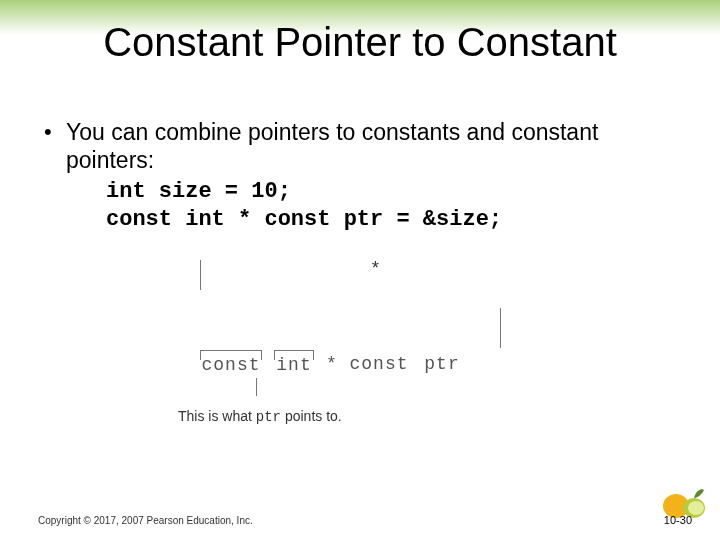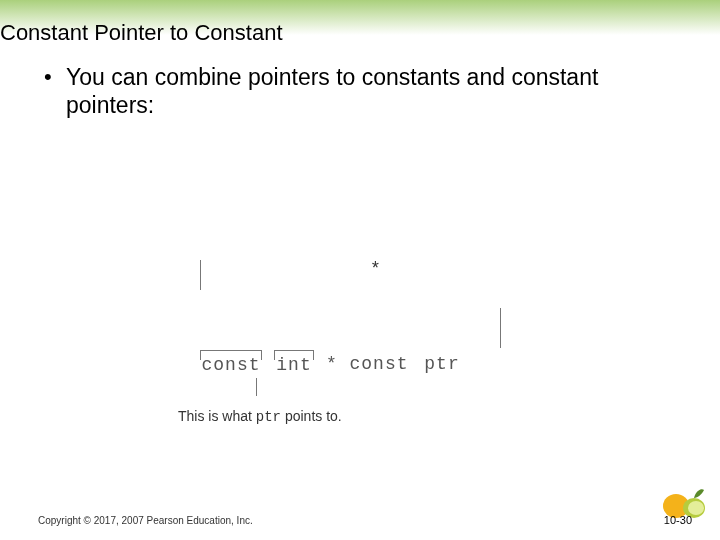--- a/index.html
+++ b/index.html
@@ -12,41 +12,43 @@
     overflow: hidden;
   }
   .slide {
     position: relative;
     width: 720px;
     height: 540px;
     box-sizing: border-box;
     background: linear-gradient(to bottom, #aad07c 0%, #ffffff 35px, #ffffff 100%);
   }
   .title {
-    font-size: 22px;
+    text-align: center;
+    font-size: 40px;
     font-weight: normal;
     color: #000;
     padding-top: 20px;
     padding-bottom: 10px;
   }
   .body {
     padding: 8px 40px 0 40px;
     font-size: 23px;
     color: #000;
   }
   ul.bullets {
     list-style: none;
     margin: 0;
     padding: 0;
   }
   ul.bullets > li {
     position: relative;
     padding-left: 26px;
     margin-bottom: 2px;
     line-height: 1.2;
+    margin-top: 36px;
   }
   ul.bullets > li::before {
     content: "•";
     position: absolute;
     left: 4px;
     top: 0;
     font-size: 22px;
   }
   .code-block {
     font-family: "Courier New", Courier, monospace;
@@ -155,20 +157,22 @@
 <body>
 
 <div class="slide">
 
   <div class="title">Constant Pointer to Constant</div>
 
   <div class="body">
     <ul class="bullets">
       <li>You can combine pointers to constants and constant pointers:</li>
     </ul>
+    <div class="code-block"><span>int size = 10;</span>
+<span>const int * const ptr = &amp;size;</span></div>
   </div>
 
   <div class="diagram">
     <span class="lead-star">*</span>
     <div class="stem stem-top"></div>
 
     <div class="strip">
       <span class="seg seg1">
         <span class="brk-l"></span><span class="brk-r"></span>
         <span>const</span>

